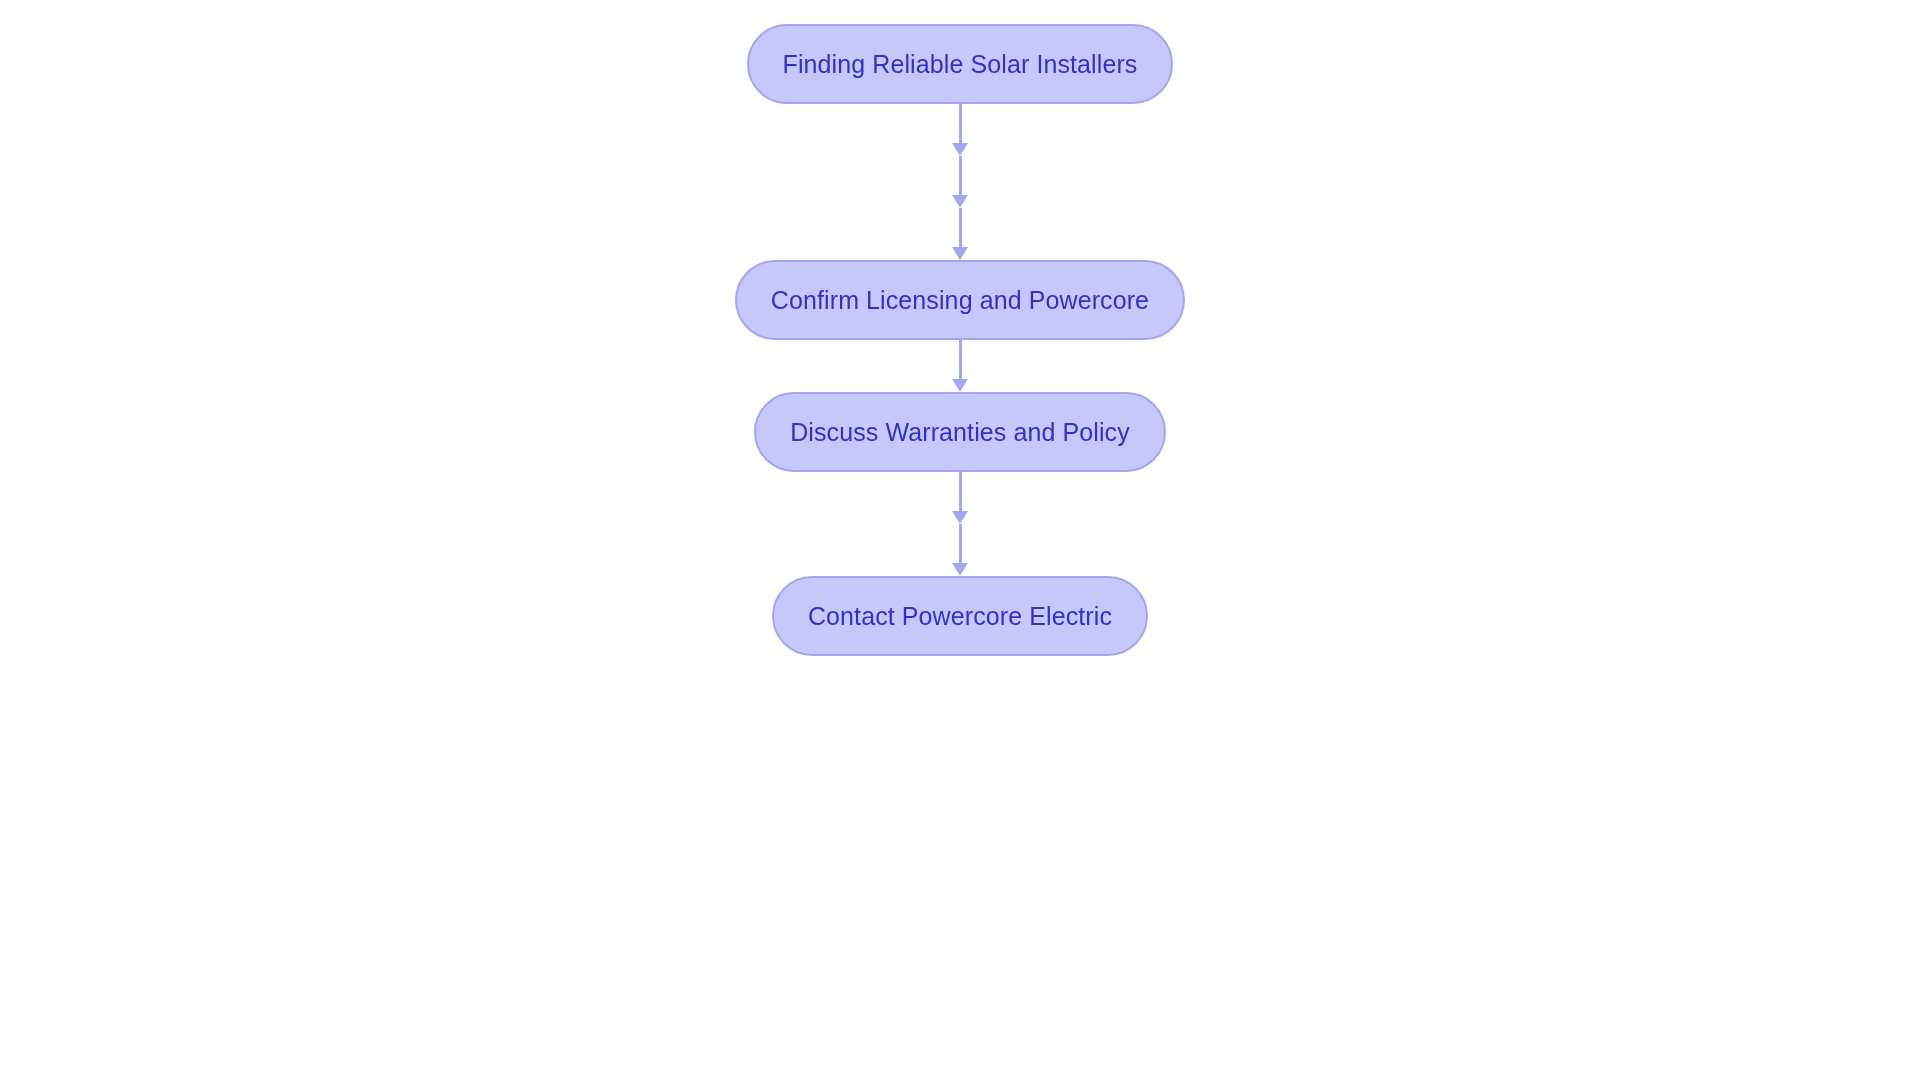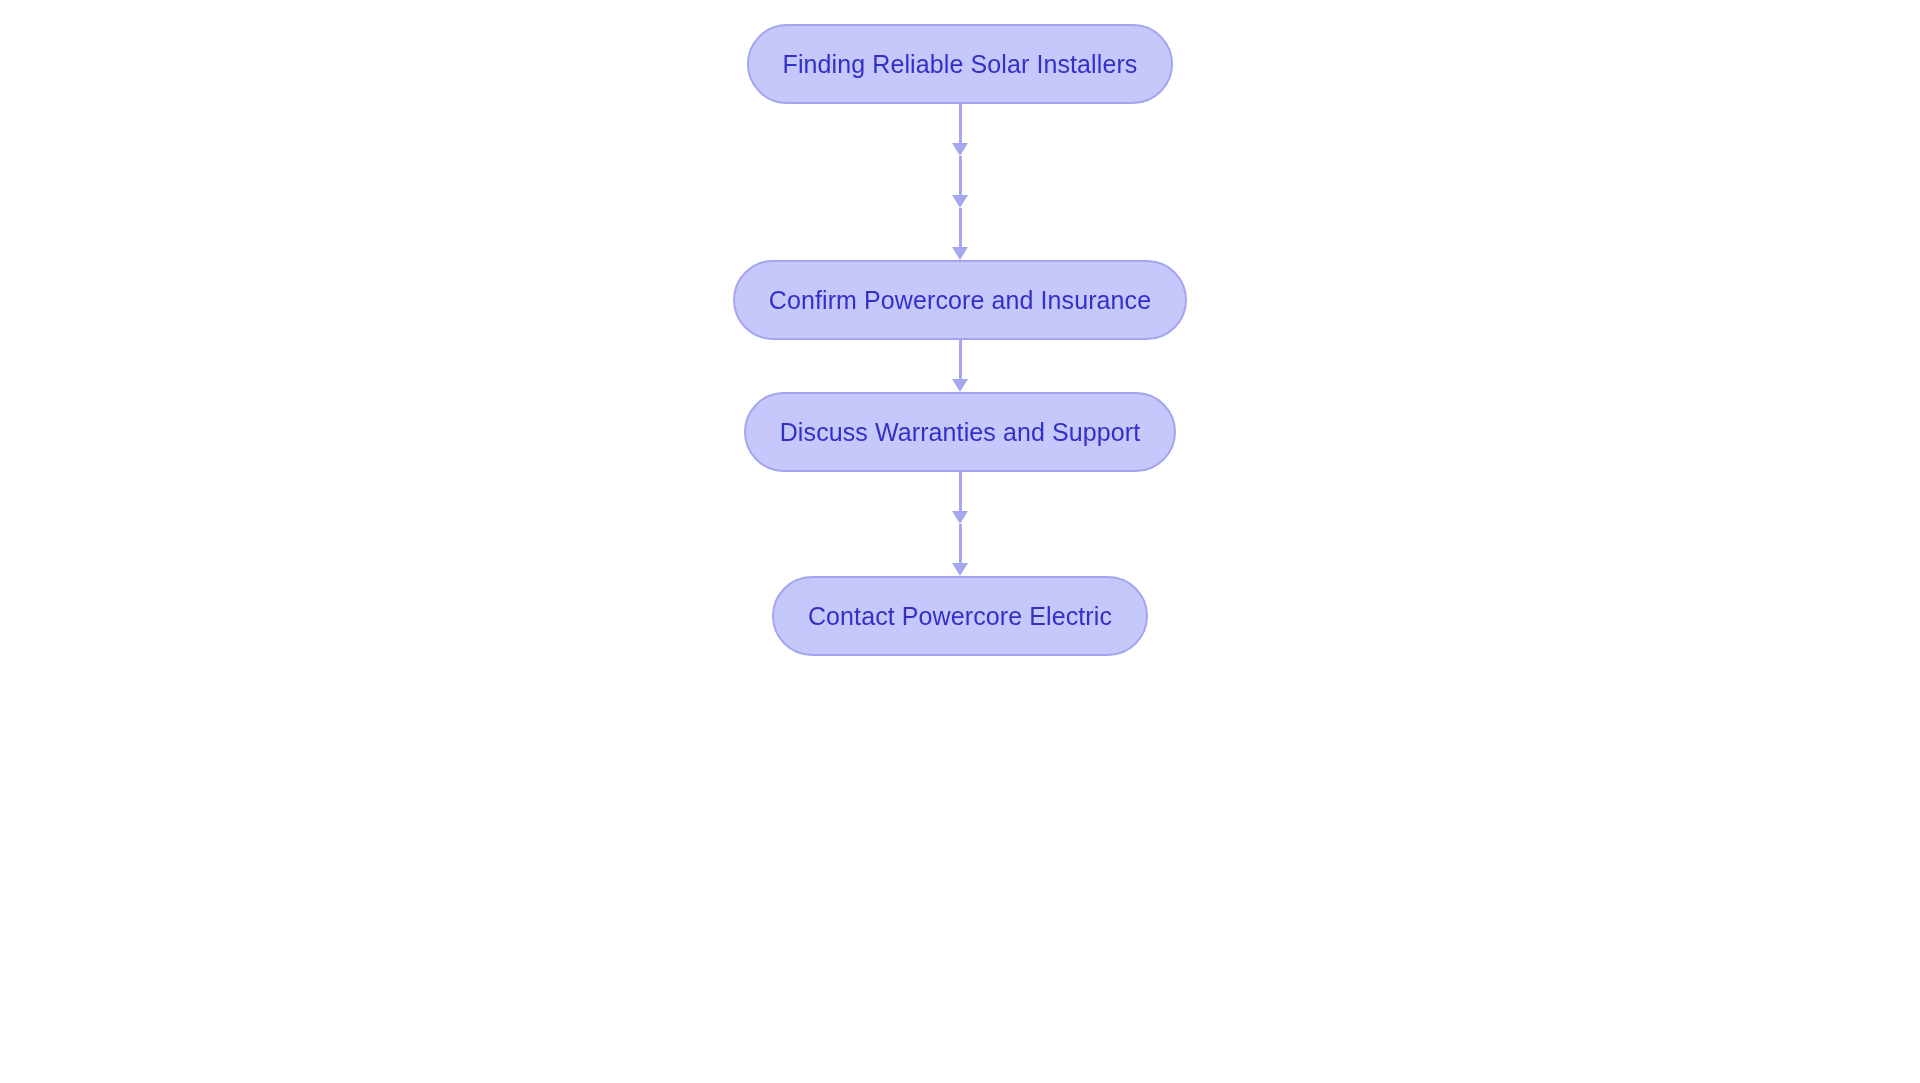--- a/index.html
+++ b/index.html
@@ -103,30 +103,30 @@
       <div class="conn-head"></div>
     </div>
 
 
     <div class="flow-connector" style="height:52px;">
       <div class="conn-line"></div>
       <div class="conn-head"></div>
     </div>
 
     <div class="flow-node">
-      <span class="flow-node-label">Confirm Powercore and Insurance</span>
+      <span class="flow-node-label">Confirm Licensing and Powercore</span>
     </div>
 
     <div class="flow-connector" style="height:52px;">
       <div class="conn-line"></div>
       <div class="conn-head"></div>
     </div>
 
     <div class="flow-node">
-      <span class="flow-node-label">Discuss Warranties and Support</span>
+      <span class="flow-node-label">Discuss Warranties and Policy</span>
     </div>
 
     <div class="flow-connector" style="height:52px;">
       <div class="conn-line"></div>
       <div class="conn-head"></div>
     </div>
 
 
     <div class="flow-connector" style="height:52px;">
       <div class="conn-line"></div>

